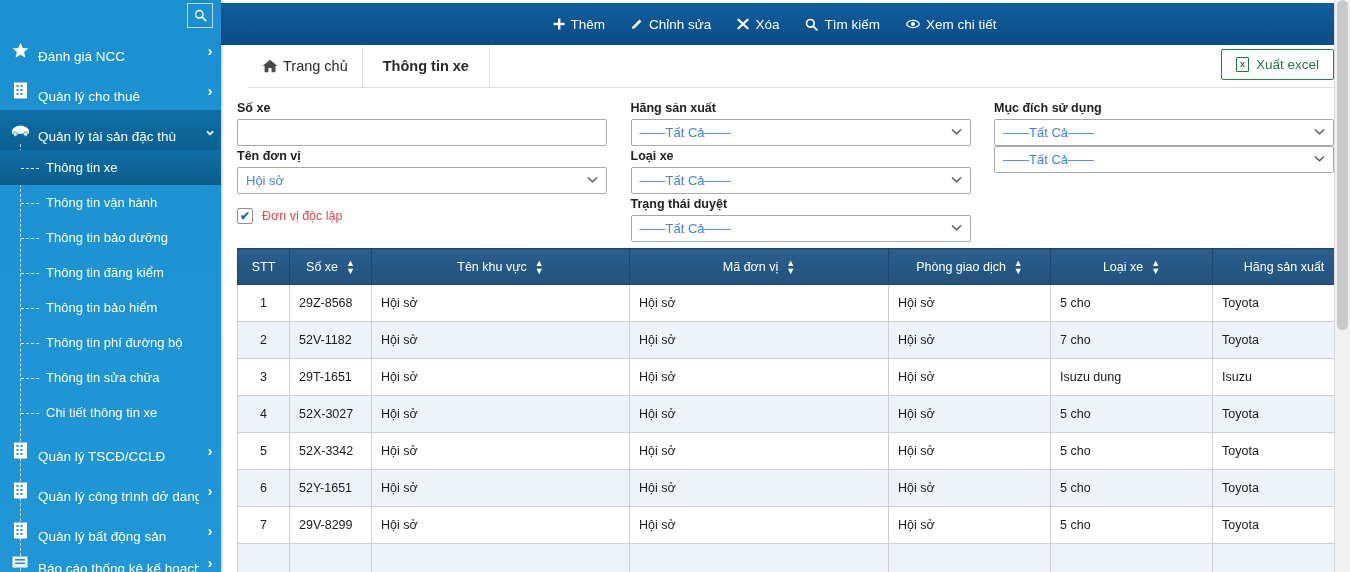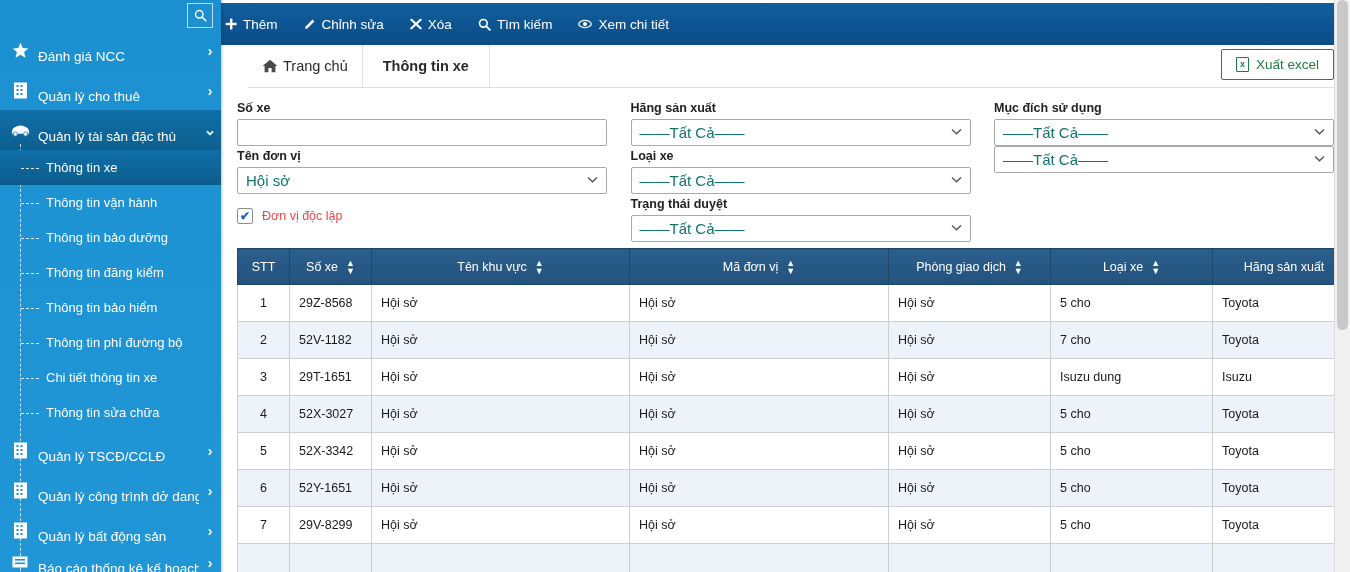--- a/index.html
+++ b/index.html
@@ -69,20 +69,21 @@
 
   
   .main { flex: 1 1 auto; height: 572px; position: relative; background: #fff;
           display: flex; flex-direction: column; overflow: hidden; }
 
   .topbar {
     height: 45px; flex: 0 0 45px;
     background: linear-gradient(to bottom, #0f5f9c 0%, #0d5491 55%, #0b4d87 100%);
     display: flex; align-items: center; padding-left: 4px;
     border-top: 3px solid #ffffff;
+    justify-content: center;
   }
   .topbar-inner { display:flex; align-items:center; height: 100%; }
   .tb-btn {
     display: flex; align-items: center; color: #ffffff;
     font-size: 13.5px; margin-right: 26px; white-space: nowrap;
   }
   .tb-btn .tb-ico { margin-right: 6px; display:flex; align-items:center; font-size: 13px; }
 
   .crumbbar {
     height: 43px; flex: 0 0 43px; background: #ffffff;
@@ -117,21 +118,21 @@
   }
   .fcol { display: flex; flex-direction: column; }
   .flabel { font-size: 12.5px; color: #222; font-weight: bold; margin: 3px 0 4px 0; }
   .finput {
     height: 27px; border: 1px solid #a9a9a9; background: #fff;
     border-radius: 2px; font-size: 12.5px; color: #222;
     padding: 0 8px; width: 100%; line-height: 25px;
   }
   .fselect {
     height: 27px; border: 1px solid #a9a9a9; background: #fff;
-    border-radius: 2px; font-size: 15px; color: #0f766e;
+    border-radius: 2px; font-size: 13px; color: #3b82f6;
     padding: 0 26px 0 8px; width: 100%; line-height: 25px;
     position: relative; display: flex; align-items: center;
   }
   .fselect .chev {
     position: absolute; right: 8px; top: 50%; transform: translateY(-55%);
     color: #555; font-size: 11px;
   }
   .chk-row { display: flex; align-items: center; margin-top: 14px; }
   .chk {
     width: 16px; height: 16px; border: 1px solid #8d8d8d; background: #fff;
@@ -245,24 +246,24 @@
       <div class="sub-item">
         <span>Thông tin đăng kiểm</span>
       </div>
       <div class="sub-item">
         <span>Thông tin bảo hiểm</span>
       </div>
       <div class="sub-item">
         <span>Thông tin phí đường bộ</span>
       </div>
       <div class="sub-item">
+        <span>Thông tin sửa chữa</span>
+      </div>
+      <div class="sub-item">
         <span>Chi tiết thông tin xe</span>
-      </div>
-      <div class="sub-item">
-        <span>Thông tin sửa chữa</span>
       </div>
     </div>
 
     <div class="nav-item">
       <span class="nav-ico ico">
         <svg width="15" height="17" viewBox="0 0 14 17">
             <rect x="0.5" y="0.5" width="13" height="16" fill="#fff"></rect>
             <rect x="3" y="3" width="2" height="2" fill="#1e93d4"></rect>
             <rect x="7" y="3" width="2" height="2" fill="#1e93d4"></rect>
             <rect x="3" y="7" width="2" height="2" fill="#1e93d4"></rect>

